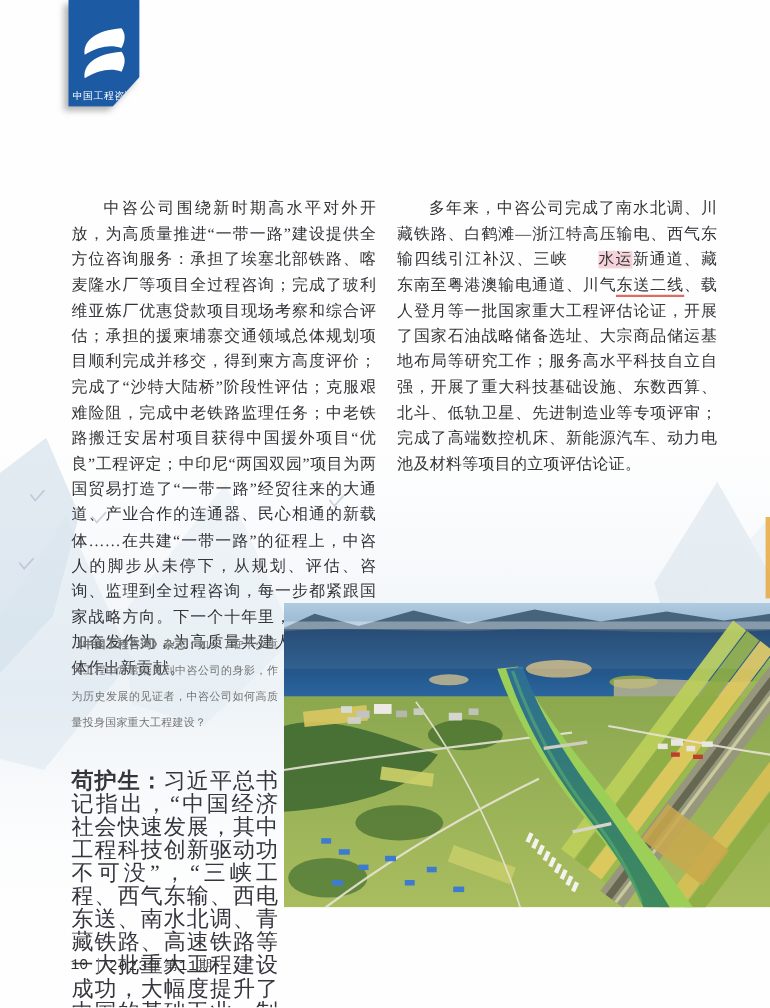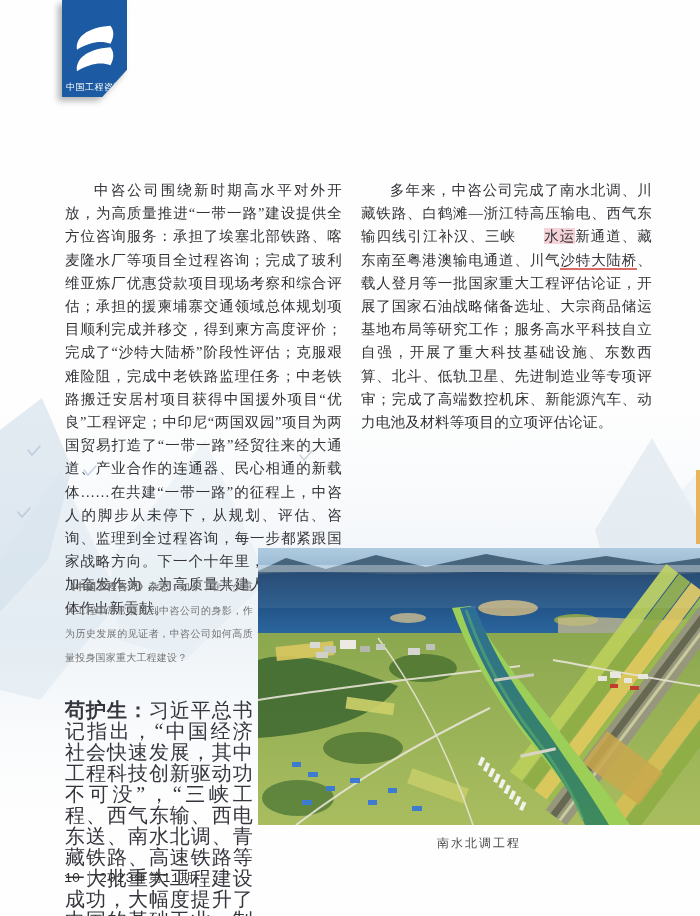--- a/index.html
+++ b/index.html
@@ -86,21 +86,21 @@
         <path d="M46 27 C 18 29 5 41 7 55 C 22 46 35 44 46 48 C 51 39 50 32 46 27 Z" fill="#ffffff"></path>
       </svg>
       <div class="logo-text">中国工程咨询</div>
     </div>
   </div>
 
   <div class="col col-left">
       <p class="indent "><span>中咨公司围绕新时期高水平对外开放，为高质量推进“一带一路”建设提供全方位咨询服务：承担了埃塞北部铁路、喀麦隆水厂等项目全过程咨询；完成了玻利维亚炼厂优惠贷款项目现场考察和综合评估；承担的援柬埔寨交通领域总体规划项目顺利完成并移交，得到柬方高度评价；完成了“沙特大陆桥”阶段性评估；克服艰难险阻，完成中老铁路监理任务；中老铁路搬迁安居村项目获得中国援外项目“优良”工程评定；中印尼“两国双园”项目为两国贸易打造了“一带一路”经贸往来的大通道、产业合作的连通器、民心相通的新载体……在共建“一带一路”的征程上，中咨人的脚步从未停下，从规划、评估、咨询、监理到全过程咨询，每一步都紧跟国家战略方向。下一个十年里，中咨人将更加奋发作为，为高质量共建人类命运共同体作出新贡献。</span></p>
     </div>
   <div class="col col-right">
-      <p class="indent "><span>多年来，中咨公司完成了南水北调、川藏铁路、白鹤滩—浙江特高压输电、西气东输四线引江补汉、三峡</span><span class="hl">水运</span><span>新通道、藏东南至粤港澳输电通道、川气</span><span class="ul">沙特大陆桥</span><span>、载人登月等一批国家重大工程评估论证，开展了国家石油战略储备选址、大宗商品储运基地布局等研究工作；服务高水平科技自立自强，开展了重大科技基础设施、东数西算、北斗、低轨卫星、先进制造业等专项评审；完成了高端数控机床、新能源汽车、动力电池及材料等项目的立项评估论证。</span></p>
+      <p class="indent "><span>多年来，中咨公司完成了南水北调、川藏铁路、白鹤滩—浙江特高压输电、西气东输四线引江补汉、三峡</span><span class="hl">水运</span><span>新通道、藏东南至粤港澳输电通道、川气</span><span class="ul">东送二线</span><span>、载人登月等一批国家重大工程评估论证，开展了国家石油战略储备选址、大宗商品储运基地布局等研究工作；服务高水平科技自立自强，开展了重大科技基础设施、东数西算、北斗、低轨卫星、先进制造业等专项评审；完成了高端数控机床、新能源汽车、动力电池及材料等项目的立项评估论证。</span></p>
     </div>
 
   <div class="qa">
       <p class="q"><span class="b">《中国工程咨询》杂志：</span><span>如今，在不少重大工程中常常能见到中咨公司的身影，作为历史发展的见证者，中咨公司如何高质量投身国家重大工程建设？</span></p>
       <p class="a"><span class="b">苟护生：</span><span>习近平总书记指出，“中国经济社会快速发展，其中工程科技创新驱动功不可没”，“三峡工程、西气东输、西电东送、南水北调、青藏铁路、高速铁路等一大批重大工程建设成功，大幅度提升了中国的基础工业、制造业、新兴</span></p>
     </div>
 
   <figure class="photo">
     <svg viewBox="0 0 442 277" preserveAspectRatio="none" aria-hidden="true">
       <defs>
@@ -198,21 +198,20 @@
           <rect x="247" y="233" width="4" height="9"></rect>
         <rect x="254" y="236" width="4" height="9"></rect>
           <rect x="261" y="239" width="4" height="9"></rect>
         <rect x="268" y="242" width="4" height="9"></rect>
       </g>
       <rect x="262" y="203" width="36" height="3" fill="#d8d5c8" transform="rotate(-12 280 204)"></rect>
       <rect x="236" y="128" width="40" height="3" fill="#cfccc0" transform="rotate(-8 256 129)"></rect>
       <rect x="0" y="0" width="442" height="60" fill="#ffffff" opacity=".07"></rect>
     </svg>
   </figure>
-  <figcaption class="caption">南水北调工程</figcaption>
 
   <div class="footer">
     <span class="pageno">10</span>
     <span class="divider"></span>
     <span class="issue">2023年第11期</span>
   </div>
 
   <div class="edge-strip"></div>
 </div>
 

